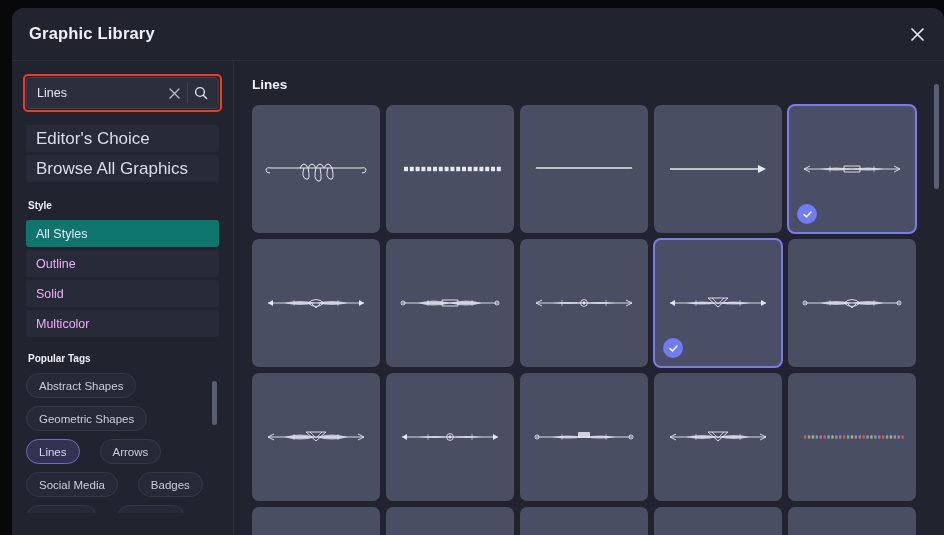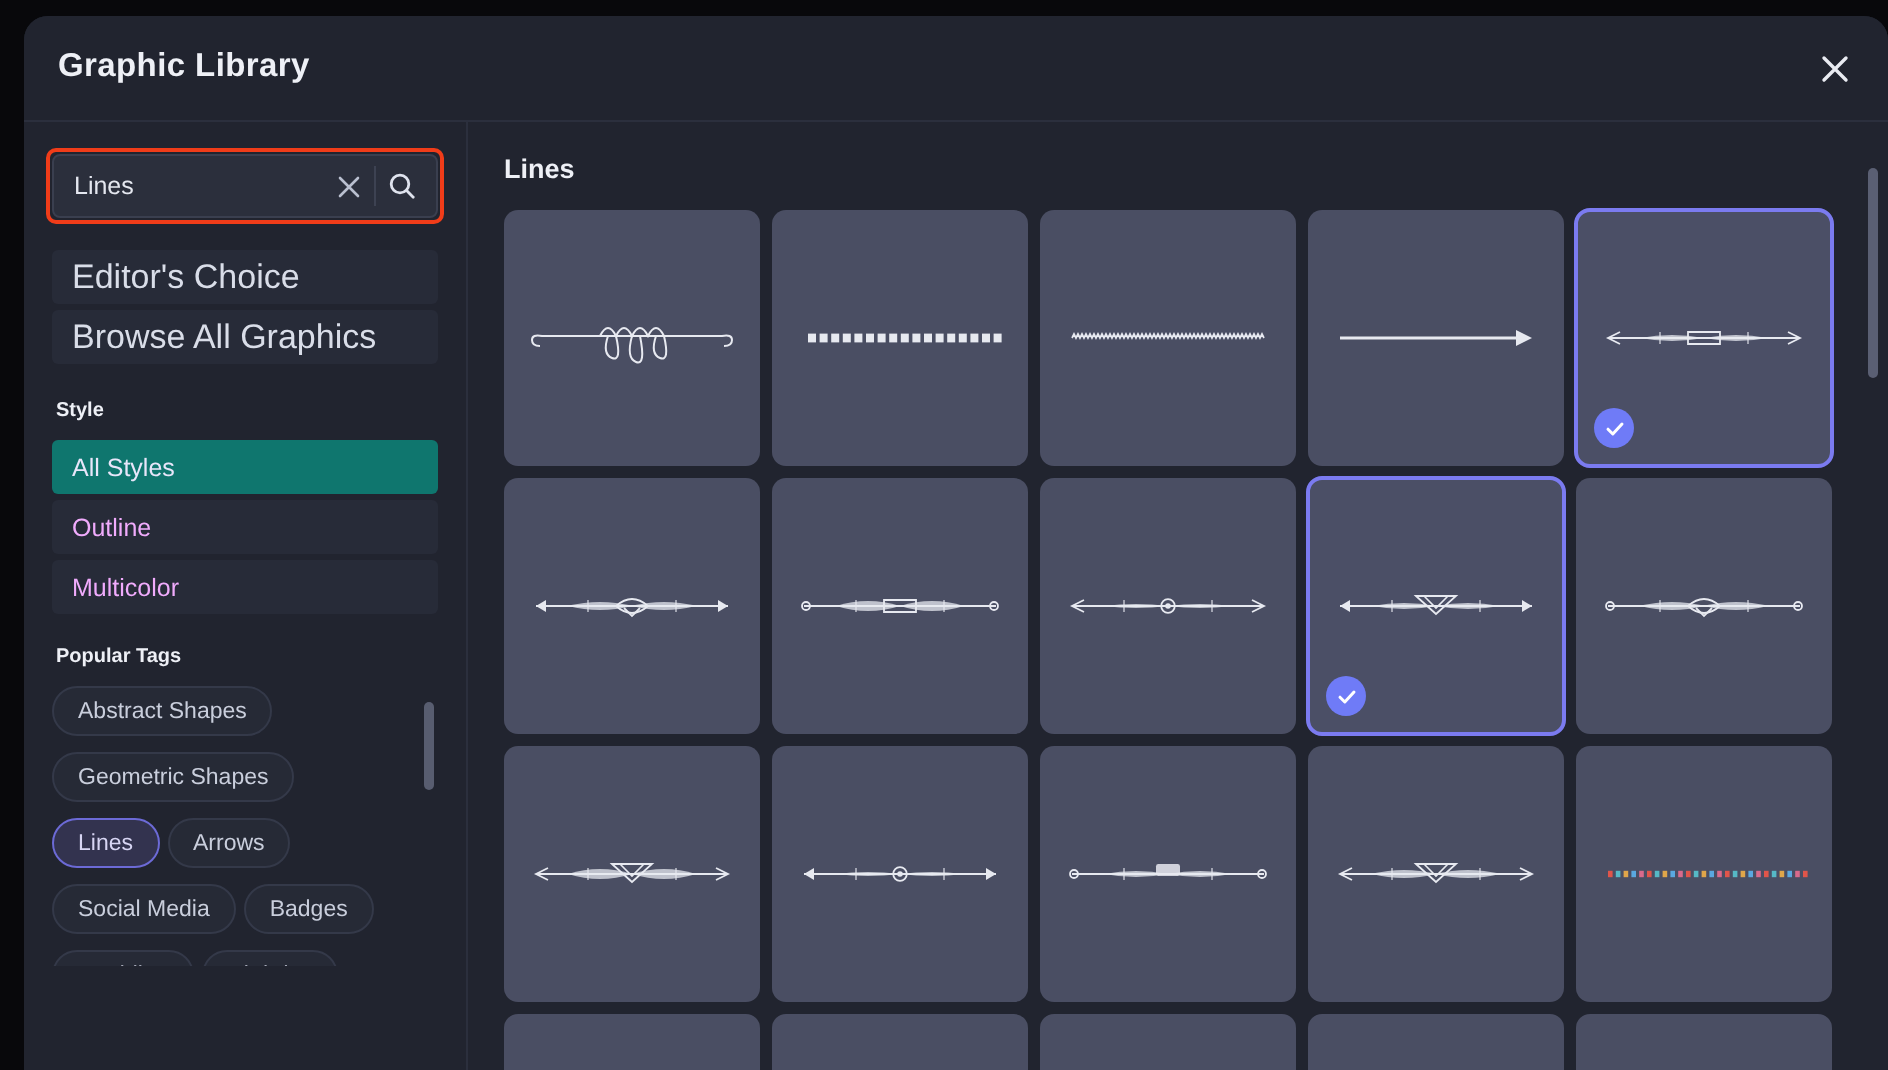--- a/index.html
+++ b/index.html
@@ -138,21 +138,21 @@
   .tags-label { margin-top: 16px; }
 
   .tags-area {
     position: relative;
     height: 140px;
     overflow: hidden;
   }
   .tags-wrap {
     display: flex;
     flex-wrap: wrap;
-    gap: 8px 4px;
+    gap: 8px 20px;
     padding-right: 16px;
   }
   .tag {
     height: 25px;
     padding: 0 12px;
     border-radius: 13px;
     border: 1px solid #343949;
     background: #262a36;
     color: #c9cedc;
     font-size: 11.5px;
@@ -274,20 +274,23 @@
         </div>
       </div>
 
       <div class="section-label">Style</div>
       <div>
         <div class="style-item active">
           <span>All Styles</span>
         </div>
         <div class="style-item">
           <span>Outline</span>
+        </div>
+        <div class="style-item">
+          <span>Solid</span>
         </div>
         <div class="style-item">
           <span>Multicolor</span>
         </div>
       </div>
 
       <div class="section-label tags-label">Popular Tags</div>
       <div class="tags-area">
         <div class="tags-wrap">
           <div class="tag">

